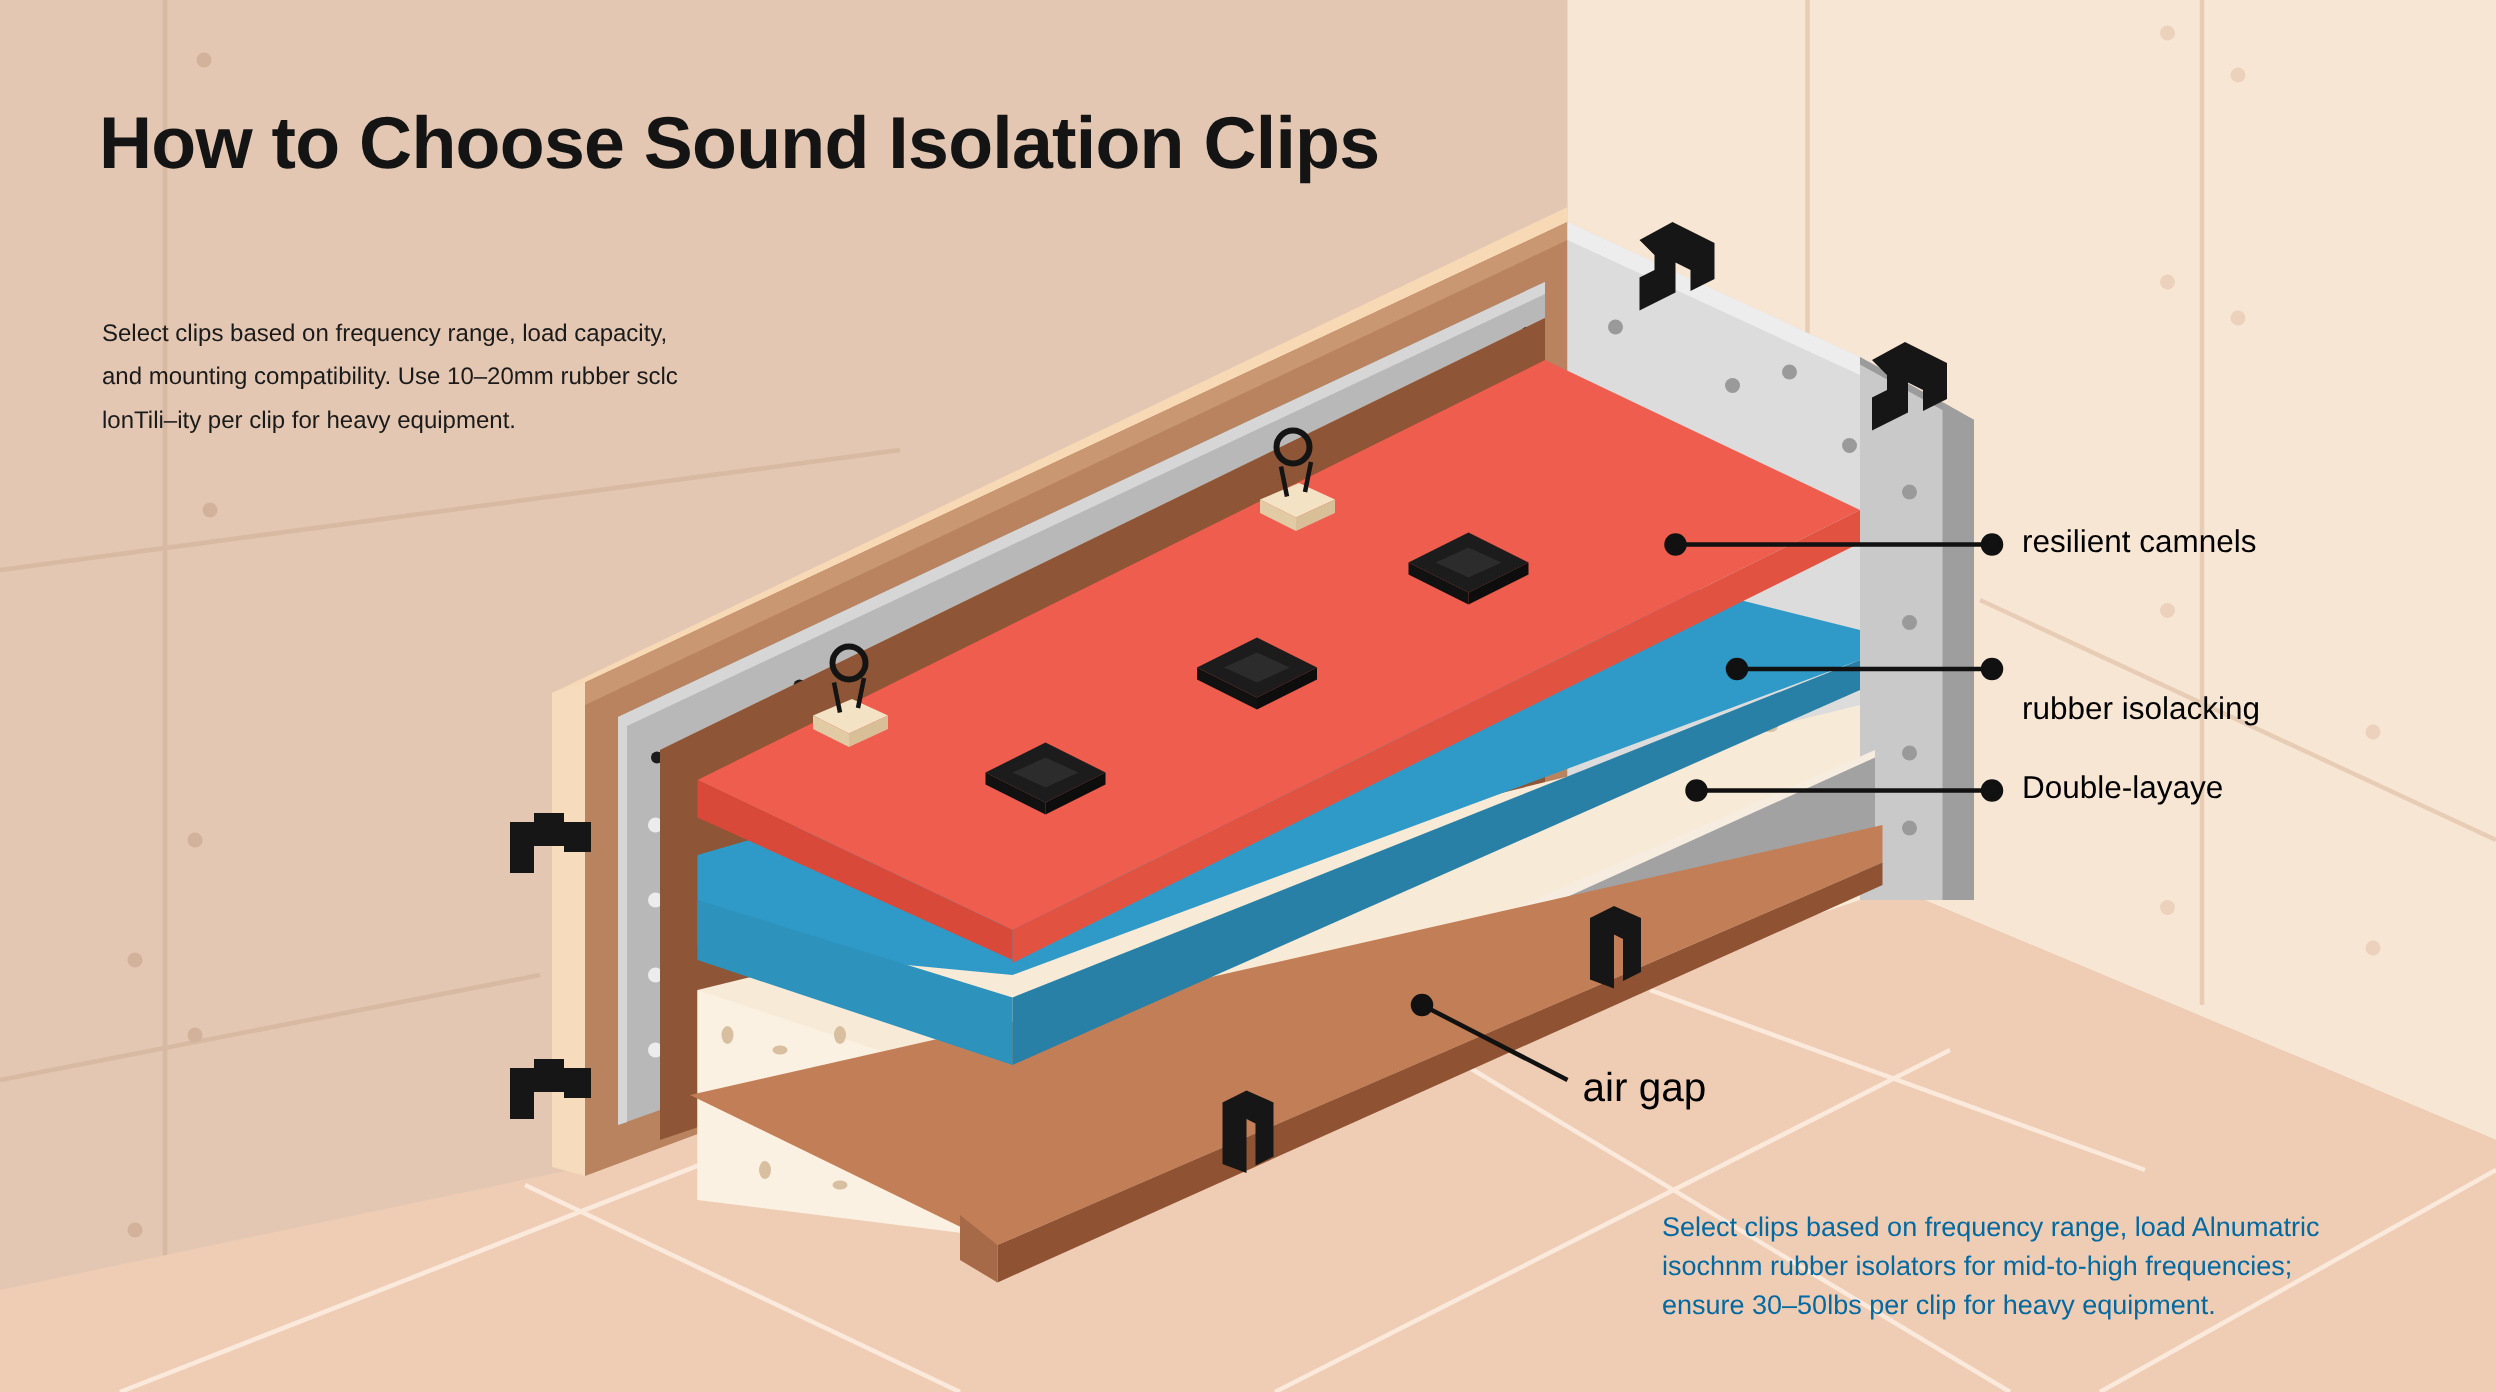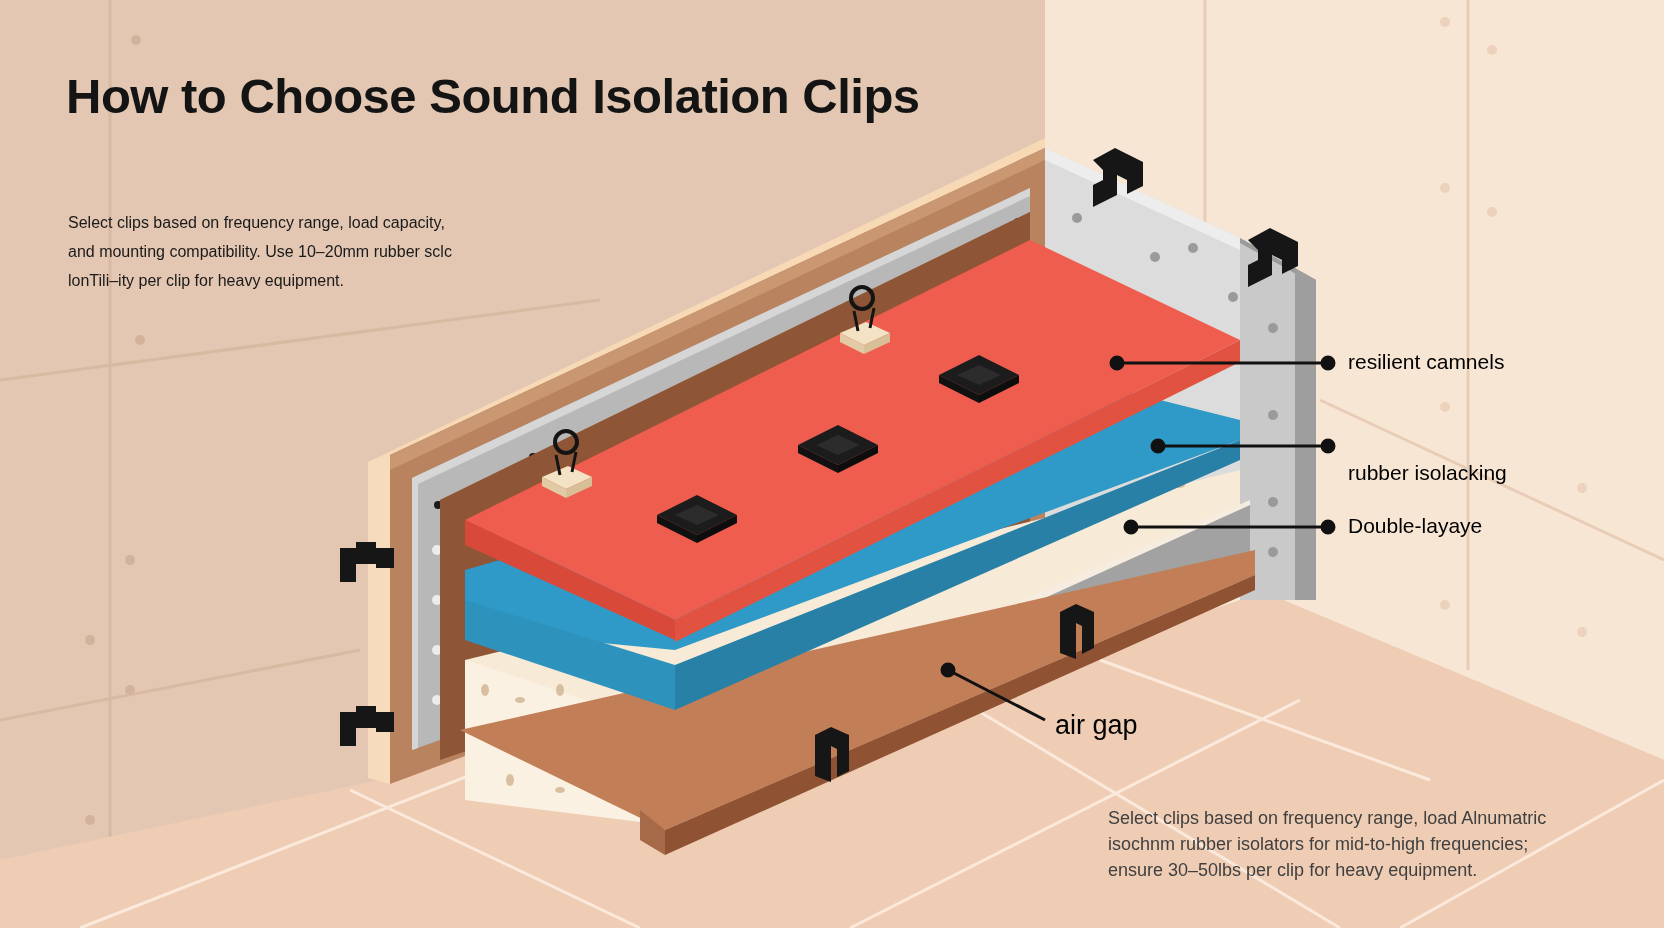--- a/index.html
+++ b/index.html
@@ -3,21 +3,21 @@
 <meta charset="utf-8">
 <style>
   html,body{margin:0;padding:0;}
   body{width:1664px;height:928px;overflow:hidden;position:relative;background:#e3c7b2;font-family:"Liberation Sans",sans-serif;}
   .scene{position:absolute;left:0;top:0;width:1664px;height:928px;}
   .title{position:absolute;left:66px;top:66px;margin:0;font-family:"Liberation Sans",sans-serif;font-weight:700;font-size:49px;line-height:60px;color:#141414;letter-spacing:-0.5px;}
   .title span{display:block;}
   .intro{position:absolute;left:68px;top:208px;width:540px;margin:0;font-size:16px;line-height:29px;color:#1a1a1a;}
   .intro span{display:block;white-space:nowrap;}
   .callout{position:absolute;font-size:21px;color:#000000;white-space:nowrap;font-weight:400;}
-  .note{position:absolute;left:1108px;top:787px;font-size:18px;line-height:26px;color:#404040;}
+  .note{position:absolute;left:1108px;top:787px;font-size:18px;line-height:26px;color:#0369a1;}
   .note span{display:block;white-space:nowrap;}
 </style>
 </head>
 <body>
 
 <svg class="scene" viewBox="0 0 1664 928" width="1664" height="928">
 
   <rect x="0" y="0" width="1045" height="928" fill="#e3c7b2"></rect>
   <line x1="110" y1="0" x2="110" y2="928" stroke="#d8b9a2" stroke-width="3"></line>
   <line x1="0" y1="380" x2="600" y2="300" stroke="#d8b9a2" stroke-width="3"></line>

